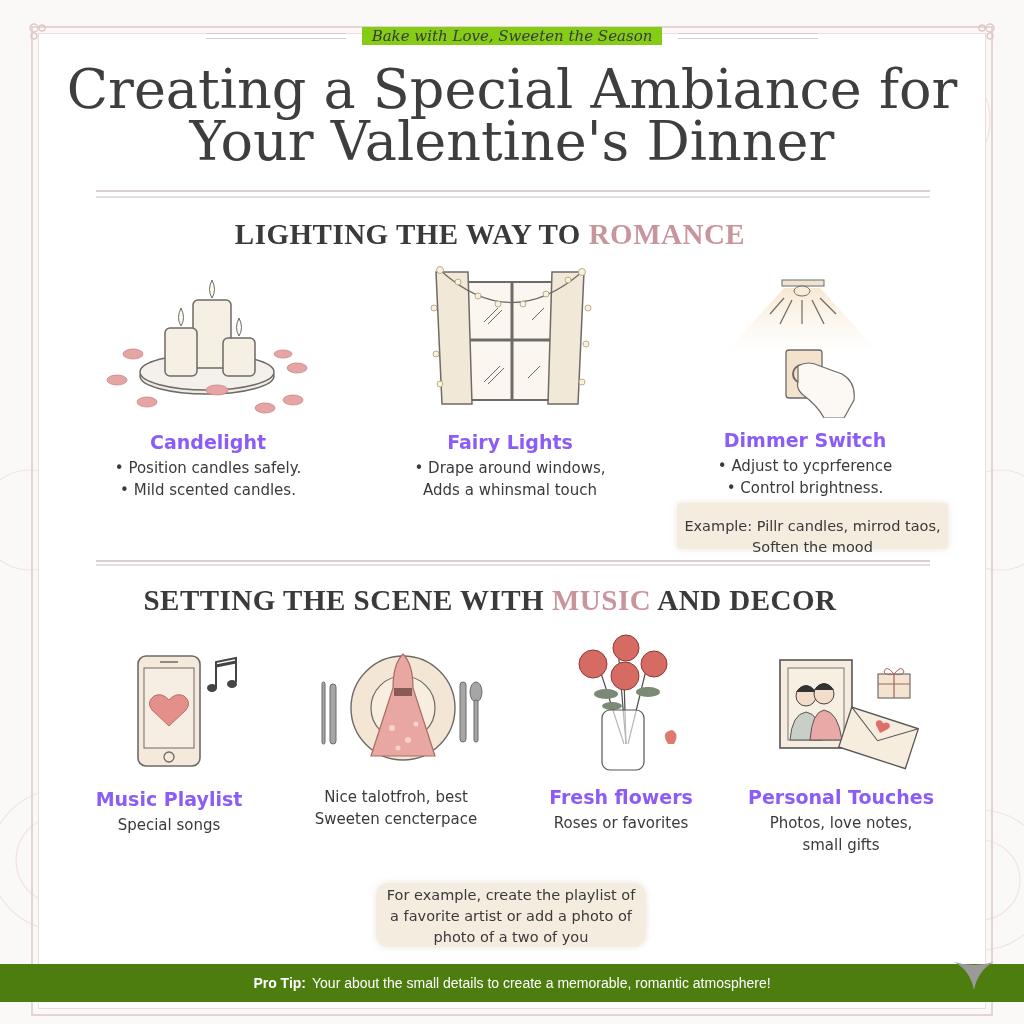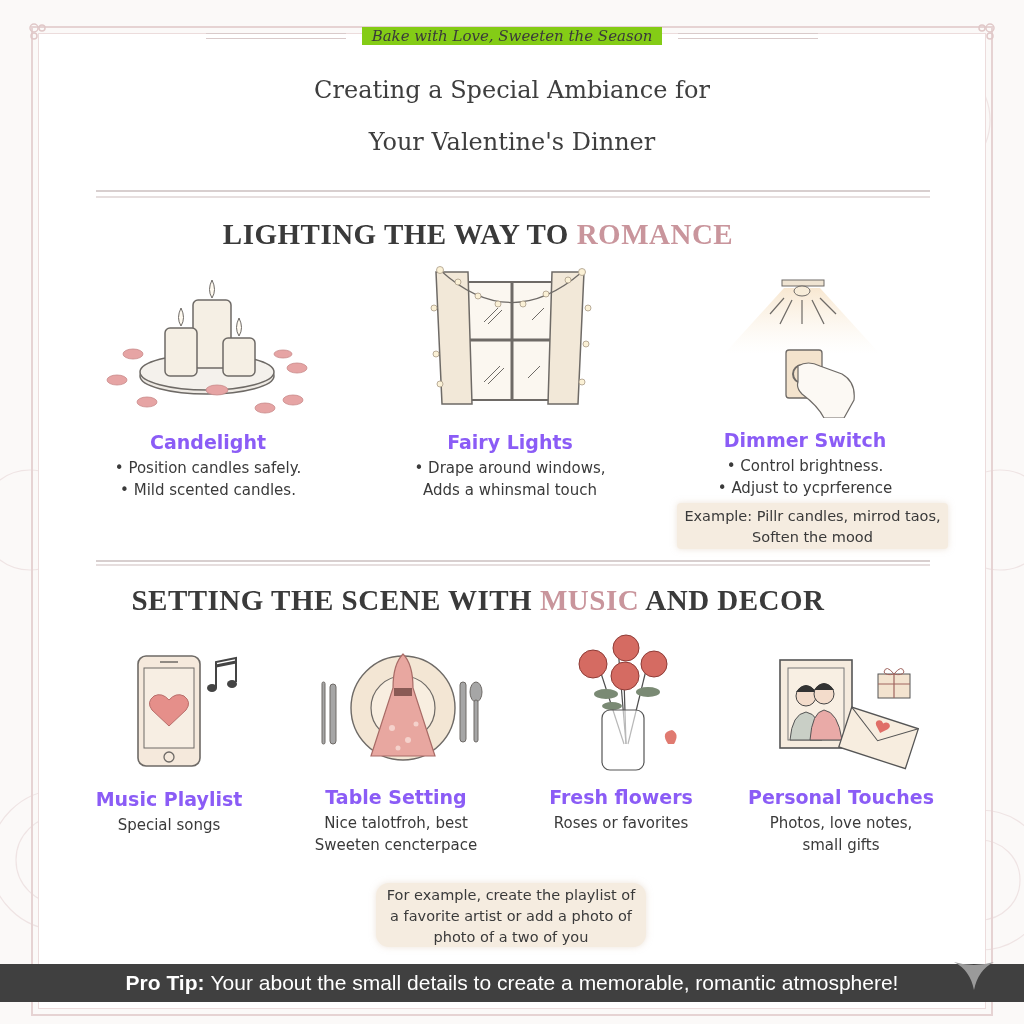--- a/index.html
+++ b/index.html
@@ -8,37 +8,37 @@
 
   .bg-floral { position:absolute; inset:0; pointer-events:none; }
   .frame-outer { position:absolute; left:31px; top:26px; width:962px; height:990px; border:2px solid #e6d3d3; }
   .frame-inner { position:absolute; left:38px; top:33px; width:948px; height:976px; border:1px solid #ecdcdc; background:#ffffff; }
   .corner { position:absolute; width:22px; height:22px; }
 
   .tagline-row { position:absolute; top:22px; left:0; width:1024px; height:28px; display:flex; align-items:center; justify-content:center; gap:16px; }
   .tagline-line { width:140px; height:6px; border-top:1px solid #d9caca; border-bottom:1px solid #d9caca; }
   .tagline { font-family:"DejaVu Serif", serif; font-style:italic; font-size:15px; color:#3a3a3a; padding:0 10px; background:#84cc16; }
 
-  .title { position:absolute; top:64px; left:0; width:1024px; text-align:center; font-family:"DejaVu Serif", serif; font-size:24px; line-height:52px; color:#3e3e3e; font-weight:normal; }
+  .title { position:absolute; top:64px; left:0; width:1024px; text-align:center; font-family:"DejaVu Serif", serif; font-size:54px; line-height:52px; color:#3e3e3e; font-weight:normal; }
 
   .rule-double { position:absolute; left:96px; width:834px; height:8px; border-top:2px solid #d8cfcf; border-bottom:2px solid #e6dede; }
 
-  .section-title { position:absolute; left:4px; width:948px; text-align:center; font-family:"Liberation Serif", serif; font-size:29px; letter-spacing:0.5px; color:#3a3a3a; }
+  .section-title { position:absolute; left:16px; width:948px; text-align:center; font-family:"Liberation Serif", serif; font-size:29px; letter-spacing:0.5px; color:#3a3a3a; }
   .section-title .accent { color:#c9959c; }
 
   .feature { position:absolute; text-align:center; }
   .feature-name { font-family:"DejaVu Sans", sans-serif; font-weight:bold; font-size:19px; color:#8b5cf6; margin-bottom:4px; }
   .feature-line { font-family:"DejaVu Sans", sans-serif; font-size:15px; line-height:22px; color:#3a3a3a; }
   .feature-line.bullet::before { content:"• "; }
 
   .note-box { position:absolute; background:#f5ece0; border-radius:4px; text-align:center; font-family:"DejaVu Sans", sans-serif; font-size:14.5px; line-height:21px; color:#3a3a3a; box-shadow:0 0 6px rgba(220,200,180,0.5); }
 
   .icon { position:absolute; }
 
-  .pro-tip { position:absolute; left:0; top:964px; width:1024px; height:38px; background:#404040; color:#ffffff; display:flex; align-items:center; justify-content:center; font-family:"Liberation Sans", sans-serif; font-size:21px; }
+  .pro-tip { position:absolute; left:0; top:964px; width:1024px; height:38px; background:#4d7c0f; color:#ffffff; display:flex; align-items:center; justify-content:center; font-family:"Liberation Sans", sans-serif; font-size:14px; }
   .pro-tip b { font-weight:bold; margin-right:6px; }
   .pro-tip-ornament { position:absolute; right:28px; top:-6px; }
 </style>
 </head>
 <body>
 
 <svg class="bg-floral" width="1024" height="1024" viewBox="0 0 1024 1024">
   <g fill="none" stroke="#efe4e4" stroke-width="1.2">
     <circle cx="110" cy="140" r="60"></circle>
       <circle cx="110" cy="140" r="38"></circle>
@@ -173,25 +173,25 @@
 </div>
 
 <div class="feature" style="left:385px;top:431px;width:250px;">
   <div class="feature-name">Fairy Lights</div>
   <div class="feature-line bullet">Drape around windows,</div>
   <div class="feature-line">Adds a whinsmal touch</div>
 </div>
 
 <div class="feature" style="left:680px;top:429px;width:250px;">
   <div class="feature-name">Dimmer Switch</div>
+  <div class="feature-line bullet">Adjust to ycprference</div>
   <div class="feature-line bullet">Control brightness.</div>
-  <div class="feature-line bullet">Adjust to ycprference</div>
-</div>
-
-<div class="note-box" style="left:677px;top:503px;width:271px;height:46px;padding-top:3px;">
+</div>
+
+<div class="note-box" style="left:677px;top:503px;width:271px;height:46px;padding-top:13px;">
   <div>Example: Pillr candles, mirrod taos,</div>
   <div>Soften the mood</div>
 </div>
 
 <div class="rule-double" style="top:560px;height:6px;"></div>
 
 <h2 class="section-title" style="top:584px;">
   <span>SETTING THE SCENE WITH </span><span class="accent">MUSIC</span><span> AND DECOR</span>
 </h2>
 
@@ -268,21 +268,20 @@
     <line x1="102" y1="28" x2="134" y2="28" stroke="#a0645e"></line>
   <path d="M118 18 q-8 -10 -10 -2 q2 4 10 2 q8 -10 10 -2 q-2 4 -10 2" fill="none" stroke="#a0645e"></path>
 </svg>
 
 <div class="feature" style="left:80px;top:788px;width:178px;">
   <div class="feature-name">Music Playlist</div>
   <div class="feature-line">Special songs</div>
 </div>
 
 <div class="feature" style="left:296px;top:786px;width:200px;">
-  <div class="feature-name">Table Setting</div>
   <div class="feature-line">Nice talotfroh, best</div>
   <div class="feature-line">Sweeten cencterpace</div>
 </div>
 
 <div class="feature" style="left:530px;top:786px;width:182px;">
   <div class="feature-name">Fresh flowers</div>
   <div class="feature-line">Roses or favorites</div>
 </div>
 
 <div class="feature" style="left:736px;top:786px;width:210px;">

